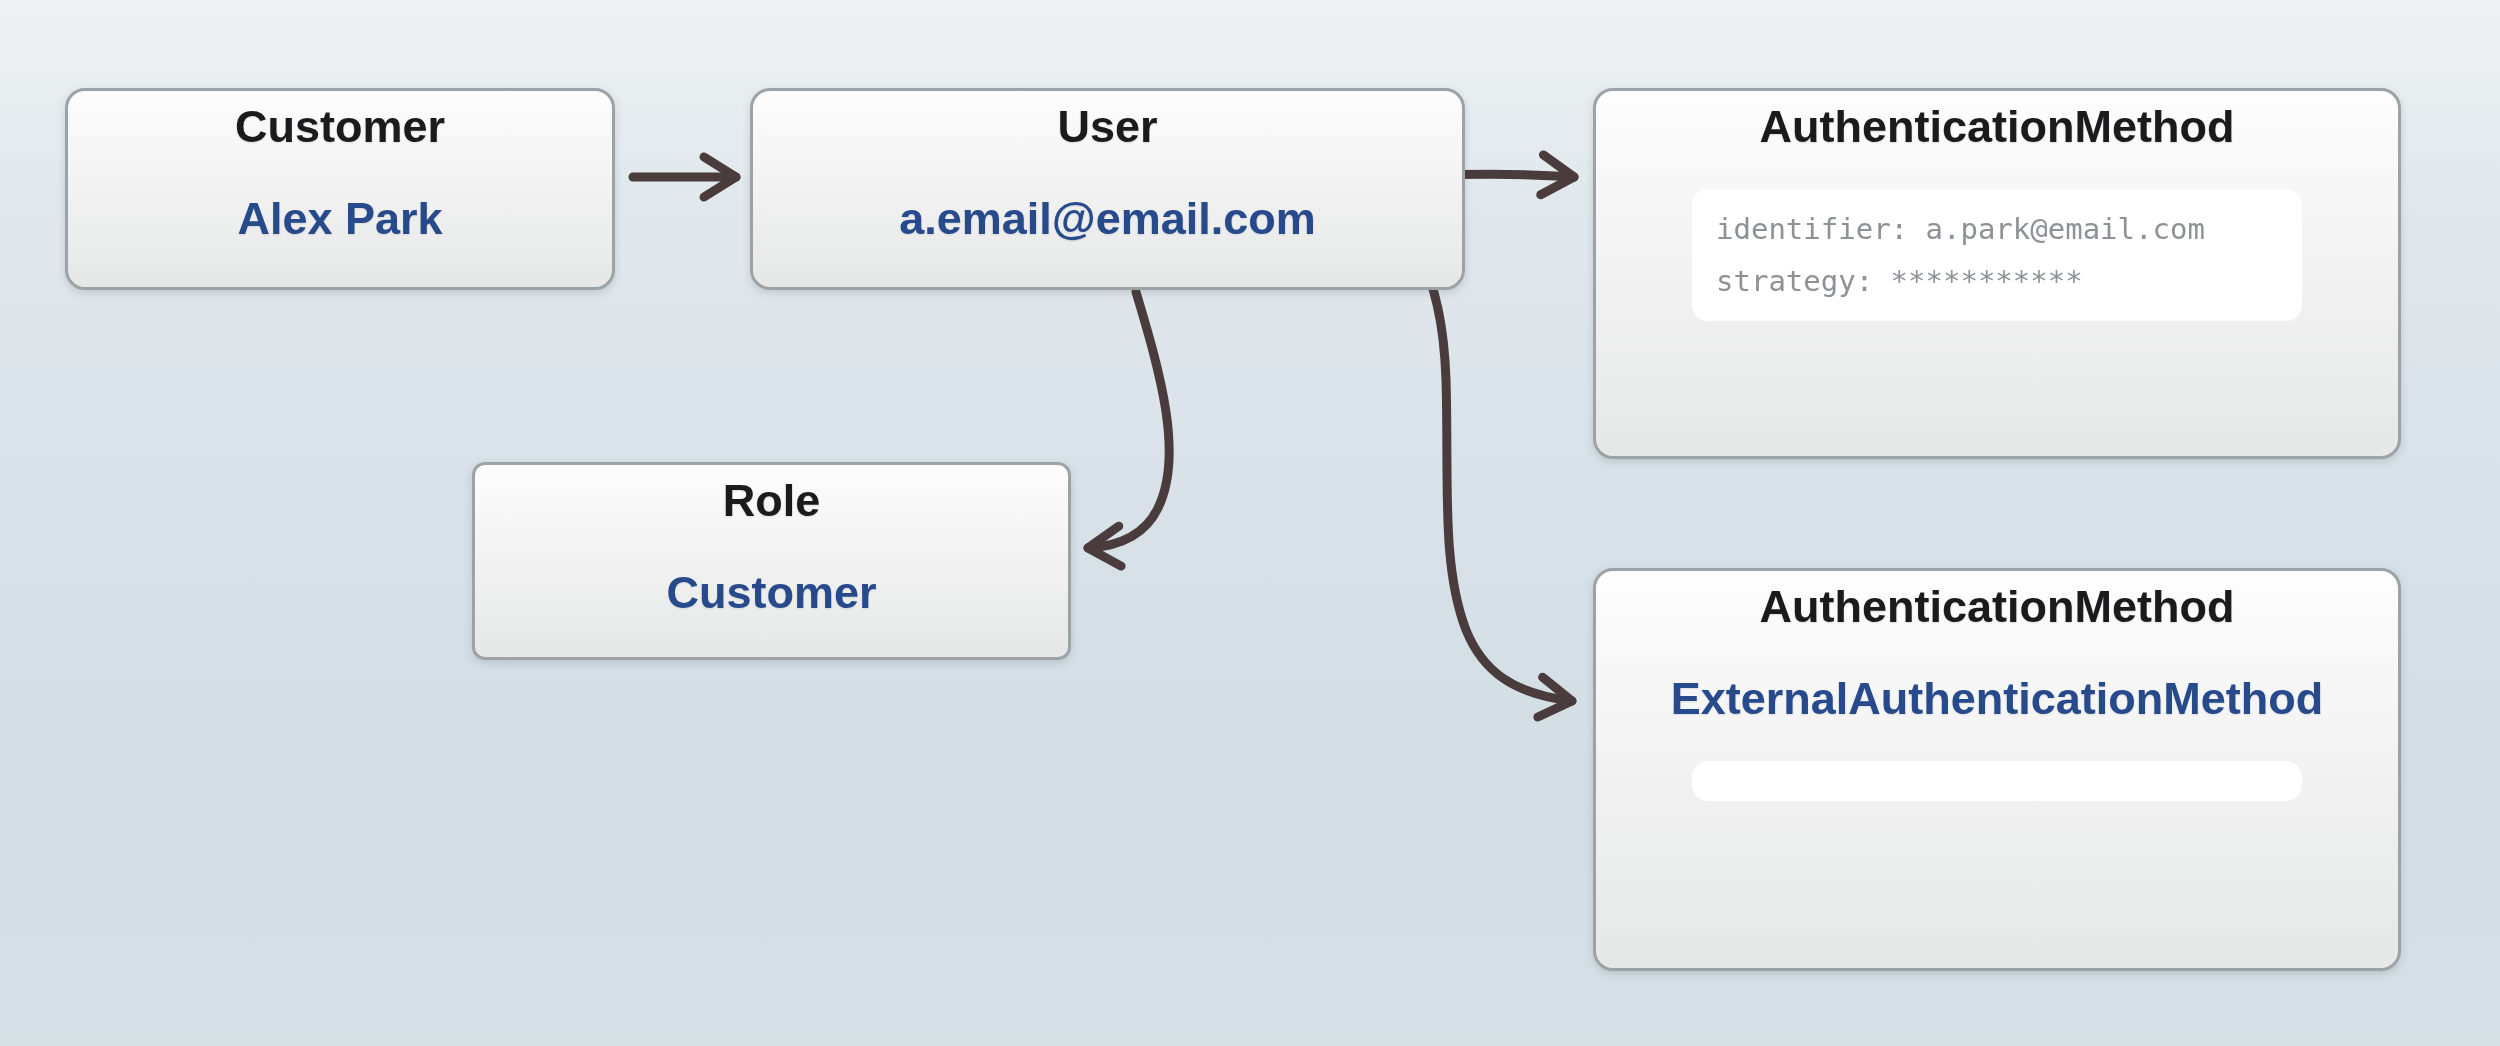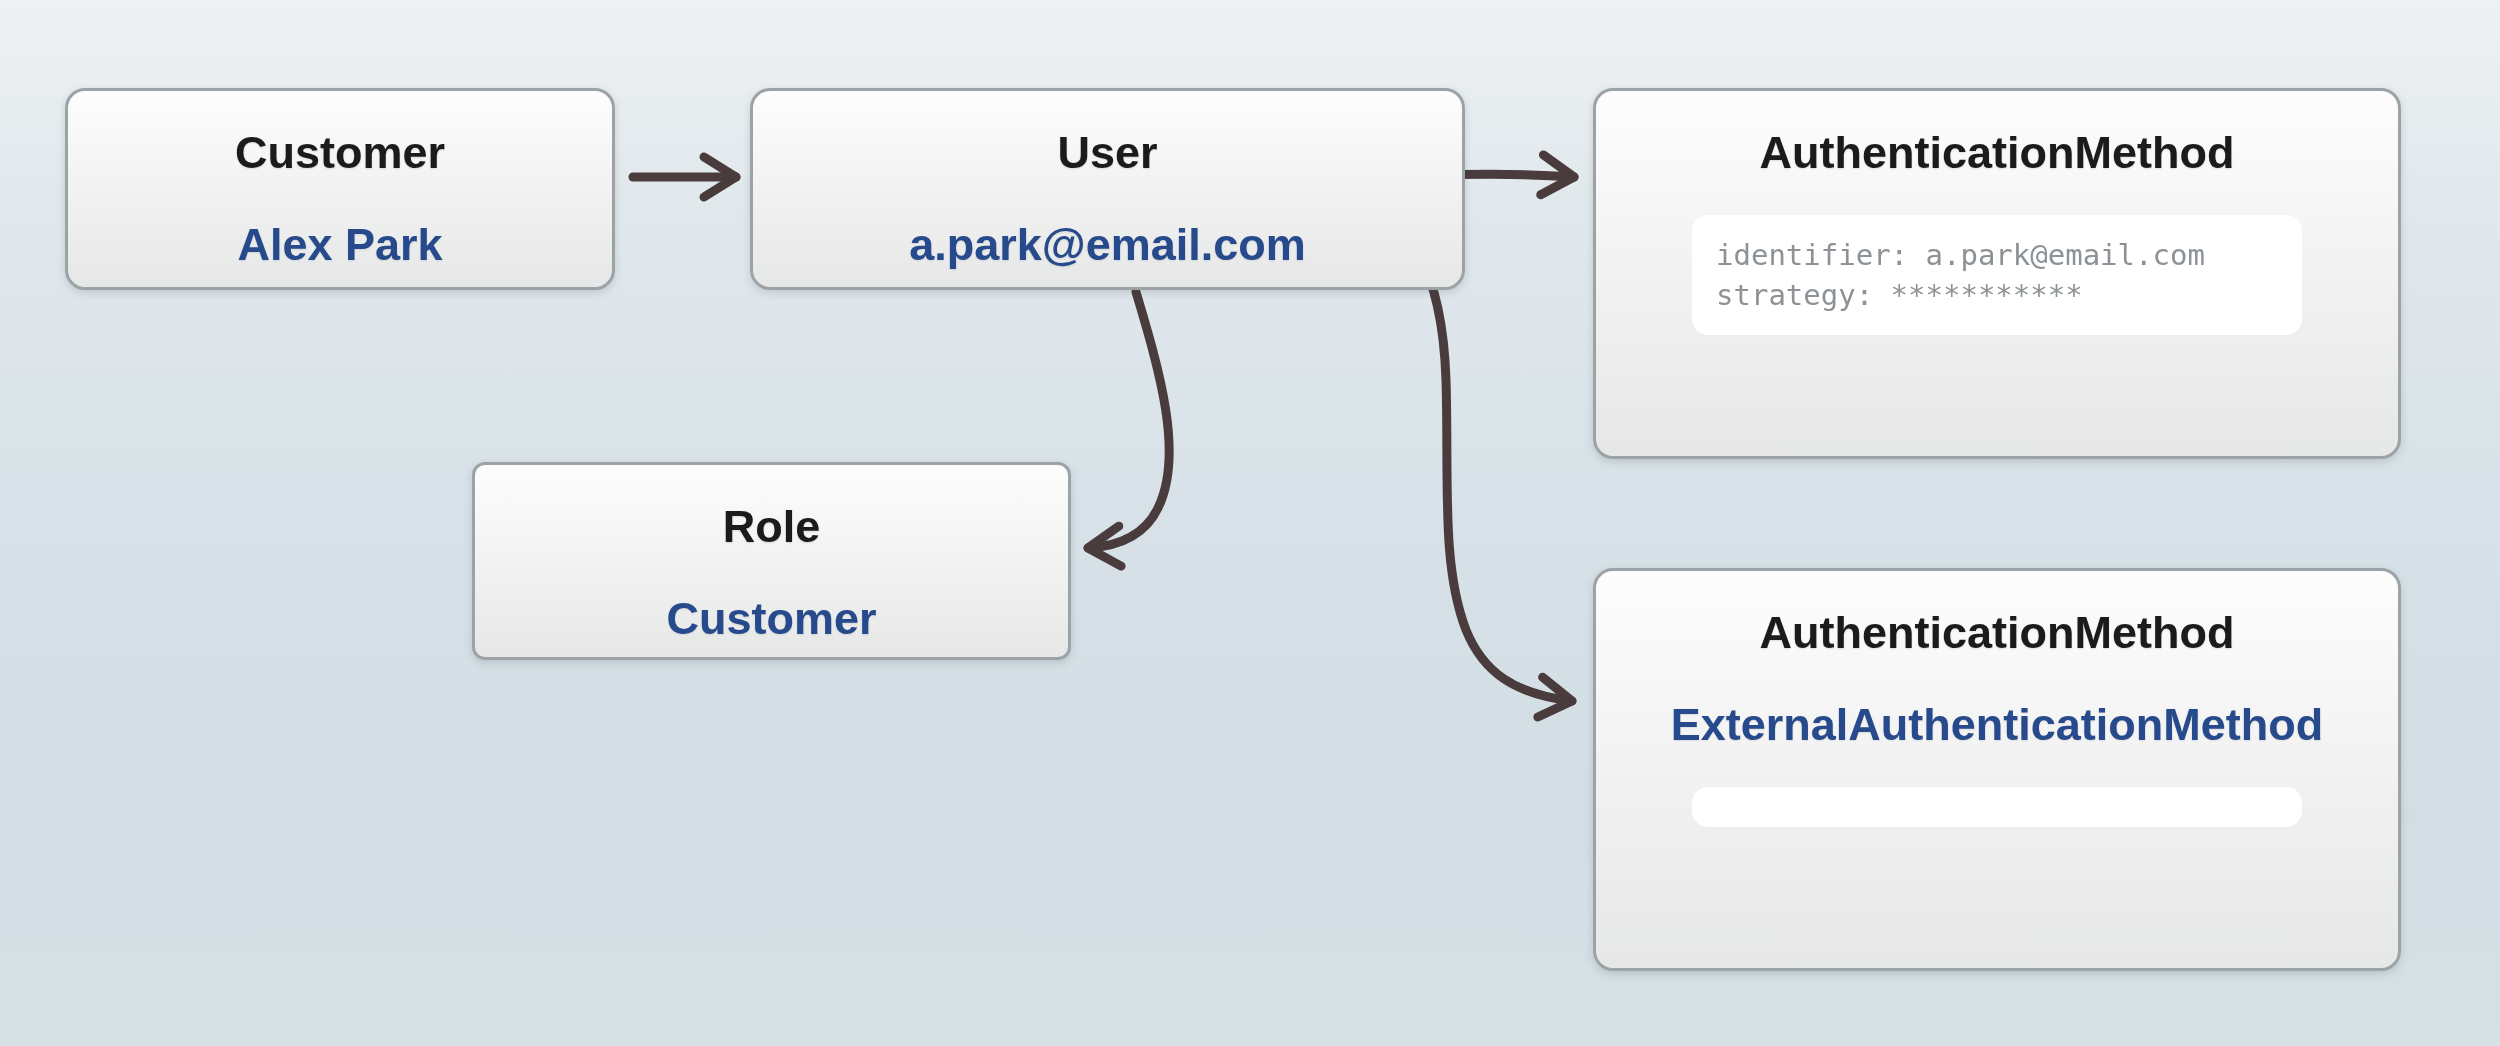--- a/index.html
+++ b/index.html
@@ -15,21 +15,21 @@
   .node {
     position: absolute;
     box-sizing: border-box;
     border: 3px solid #9ca3a7;
     border-radius: 20px;
     background: linear-gradient(180deg, #fdfdfd 0%, #f3f3f3 45%, #e6e7e7 100%);
     box-shadow: 0 3px 9px rgba(55, 65, 75, 0.18);
     display: flex;
     flex-direction: column;
     align-items: center;
-    padding-top: 36px;
+    padding-top: 10px;
   }
 
   .node-title {
     font-size: 45px;
     font-weight: 700;
     color: #1b1b1d;
     line-height: 52px;
     text-shadow: 0 1px 2px rgba(0,0,0,0.12);
     white-space: nowrap;
   }
@@ -47,21 +47,21 @@
   .attr-box {
     box-sizing: border-box;
     margin-top: 36px;
     width: 610px;
     background: #ffffff;
     border-radius: 16px;
     display: flex;
     flex-direction: column;
     justify-content: center;
     padding: 20px 24px;
-    gap: 0;
+    gap: 12px;
   }
 
   .attr-line {
     font-family: "DejaVu Sans Mono", monospace;
     font-size: 29px;
     line-height: 40px;
     color: #8d9296;
     white-space: nowrap;
   }
 
@@ -100,21 +100,21 @@
     <path class="edge" d="M 1352,203 C 1420,217 1443,290 1446,380 C 1449,480 1441,565 1466,630 C 1483,672 1514,694 1572,701" marker-end="url(#ah)"></path>
   </svg>
 
   <div class="node node-customer">
     <div class="node-title">Customer</div>
     <div class="node-value">Alex Park</div>
   </div>
 
   <div class="node node-user">
     <div class="node-title">User</div>
-    <div class="node-value">a.park@email.com</div>
+    <div class="node-value">a.email@email.com</div>
   </div>
 
   <div class="node node-role">
     <div class="node-title">Role</div>
     <div class="node-value">Customer</div>
   </div>
 
   <div class="node node-auth-native">
     <div class="node-title">AuthenticationMethod</div>
     <div class="attr-box">

